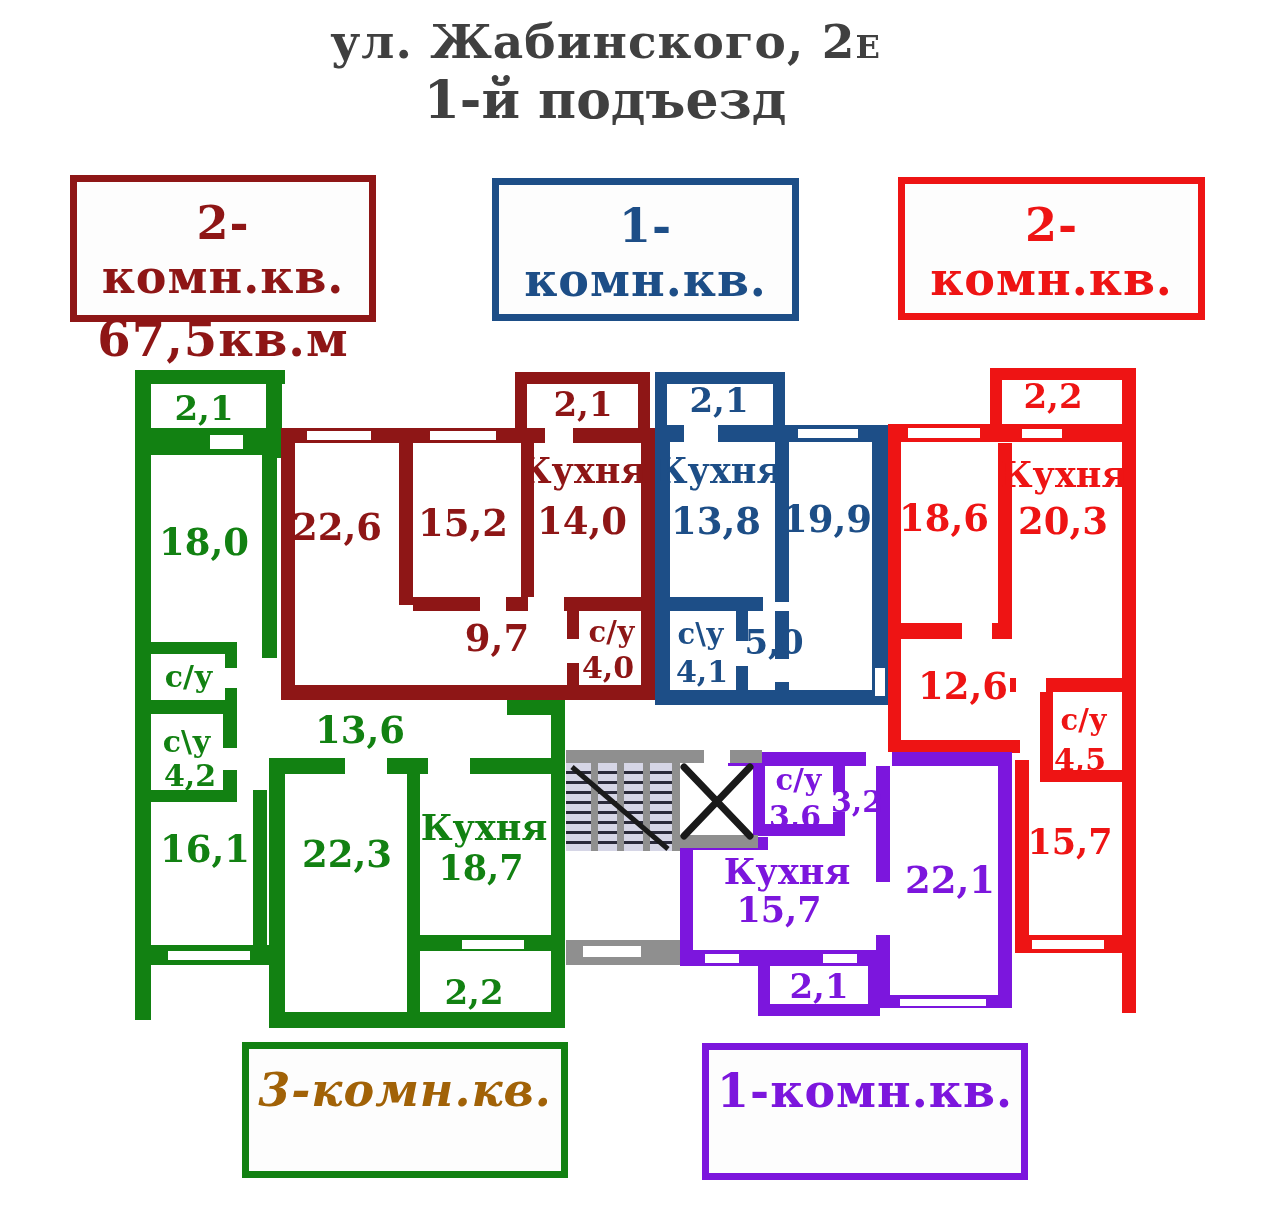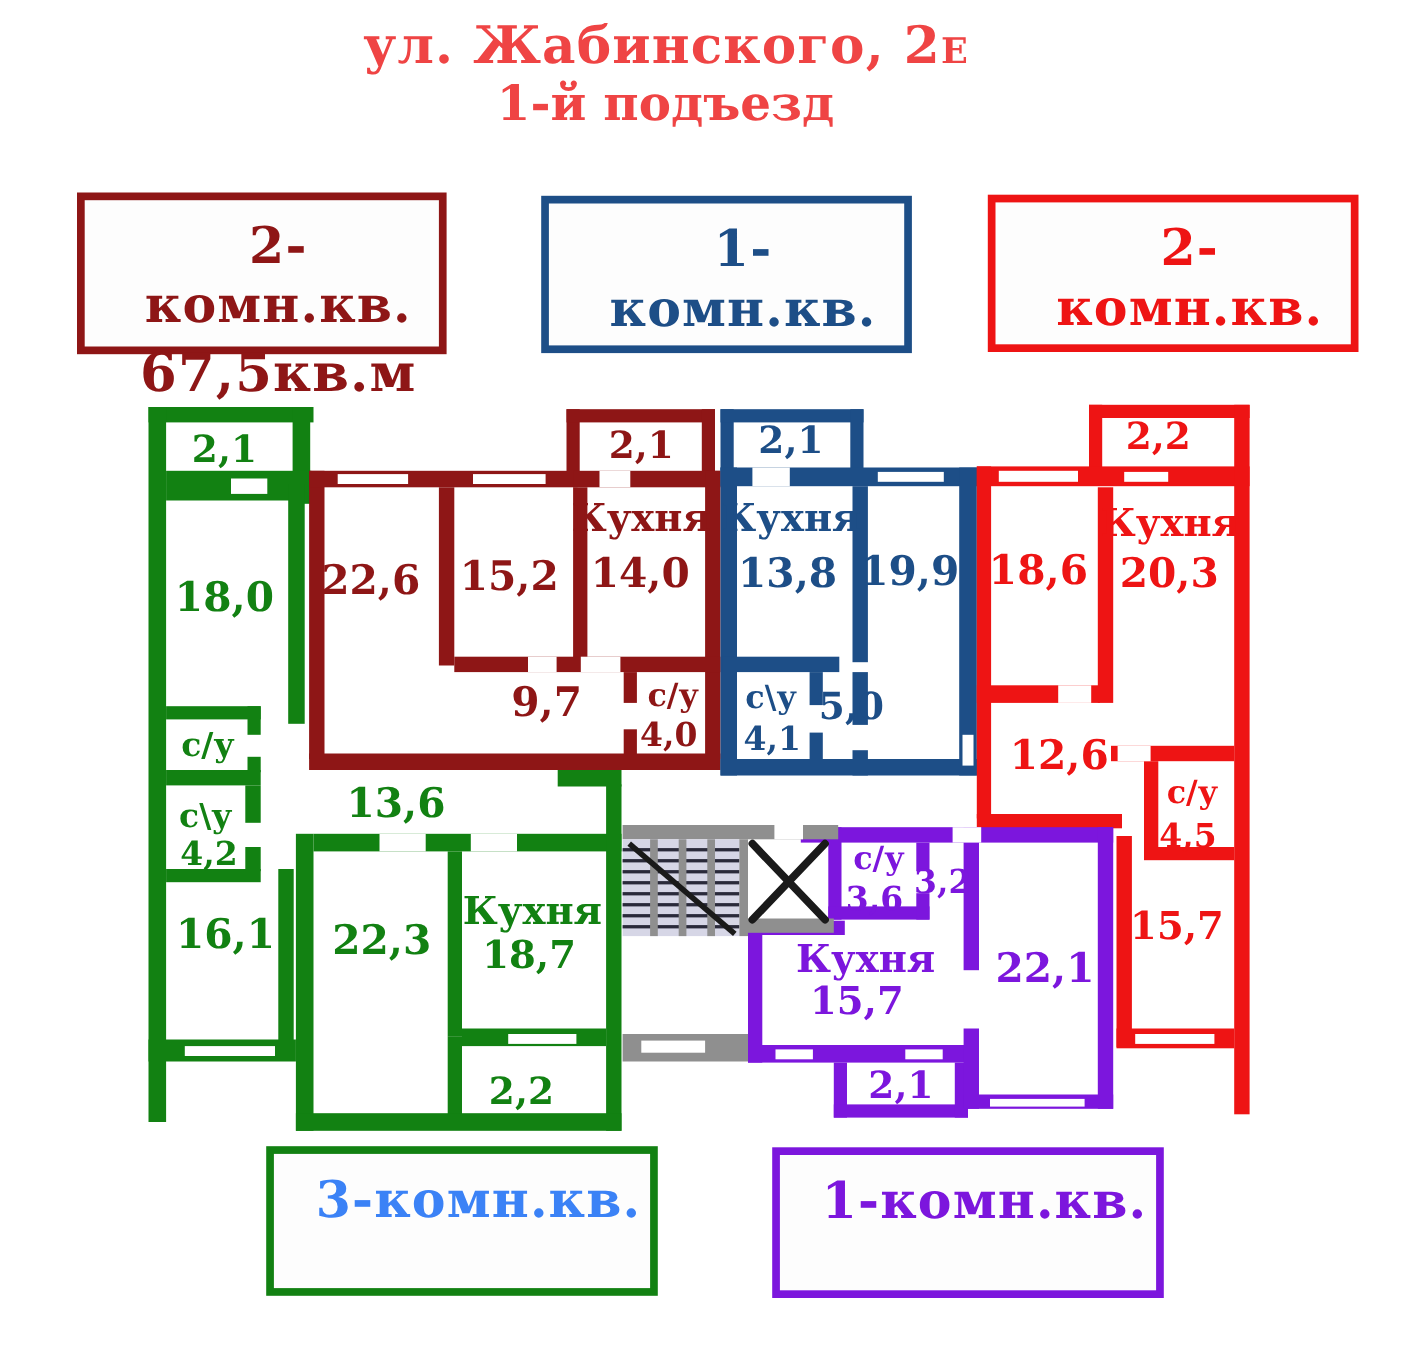--- a/index.html
+++ b/index.html
@@ -1,28 +1,28 @@
 <!DOCTYPE html>
 <html><head>
 <meta charset="utf-8">
 <style>
   html,body{margin:0;padding:0;background:#ffffff;}
   #page{position:relative;width:1280px;height:1226px;background:#fff;overflow:hidden;
         font-family:"DejaVu Serif","Liberation Serif",serif;font-weight:bold;}
-  #title{position:absolute;left:0;top:14px;width:1210px;text-align:center;color:#ef4444;line-height:1.18;}
+  #title{position:absolute;left:0;top:14px;width:1210px;text-align:center;color:#404040;line-height:1.18;}
   #title .l1{font-size:47px;letter-spacing:1px;}
   #title .l1 .suffix{font-size:32px;letter-spacing:0;}
-  #title .l2{font-size:44px;}
-  .legend-box{position:absolute;background:#fdfdfd;text-align:center;padding-left:30px;}
+  #title .l2{font-size:52px;}
+  .legend-box{position:absolute;background:#fdfdfd;text-align:center;}
   .legend-box .t1{margin-top:14px;font-size:46px;letter-spacing:1px;}
   .legend-box .t2{margin-top:7px;font-size:48px;letter-spacing:1px;}
   .b-darkred{border:7px solid #8e1616;color:#8e1616;}
   .b-blue{border:7px solid #1d4e87;color:#1d4e87;}
   .b-red{border:7px solid #ee1414;color:#ee1414;}
-  .b-green{border:7px solid #128112;color:#3b82f6;}
+  .b-green{border:7px solid #128112;color:#a16207;font-style:italic;}
   .b-purple{border:7px solid #7c16dd;color:#7c16dd;}
   svg{position:absolute;left:0;top:0;}
   svg text{font-family:"DejaVu Serif","Liberation Serif",serif;font-weight:bold;text-anchor:middle;}
 </style>
 </head>
 <body>
 
 <div id="page">
 
   <div id="title">

